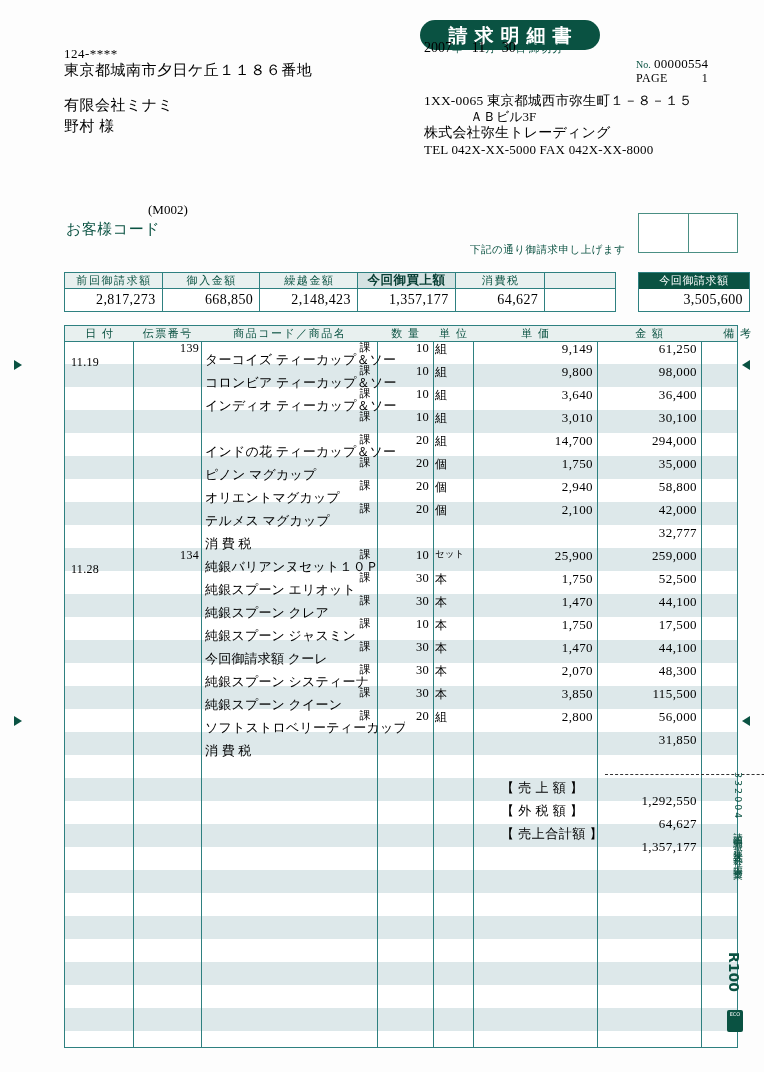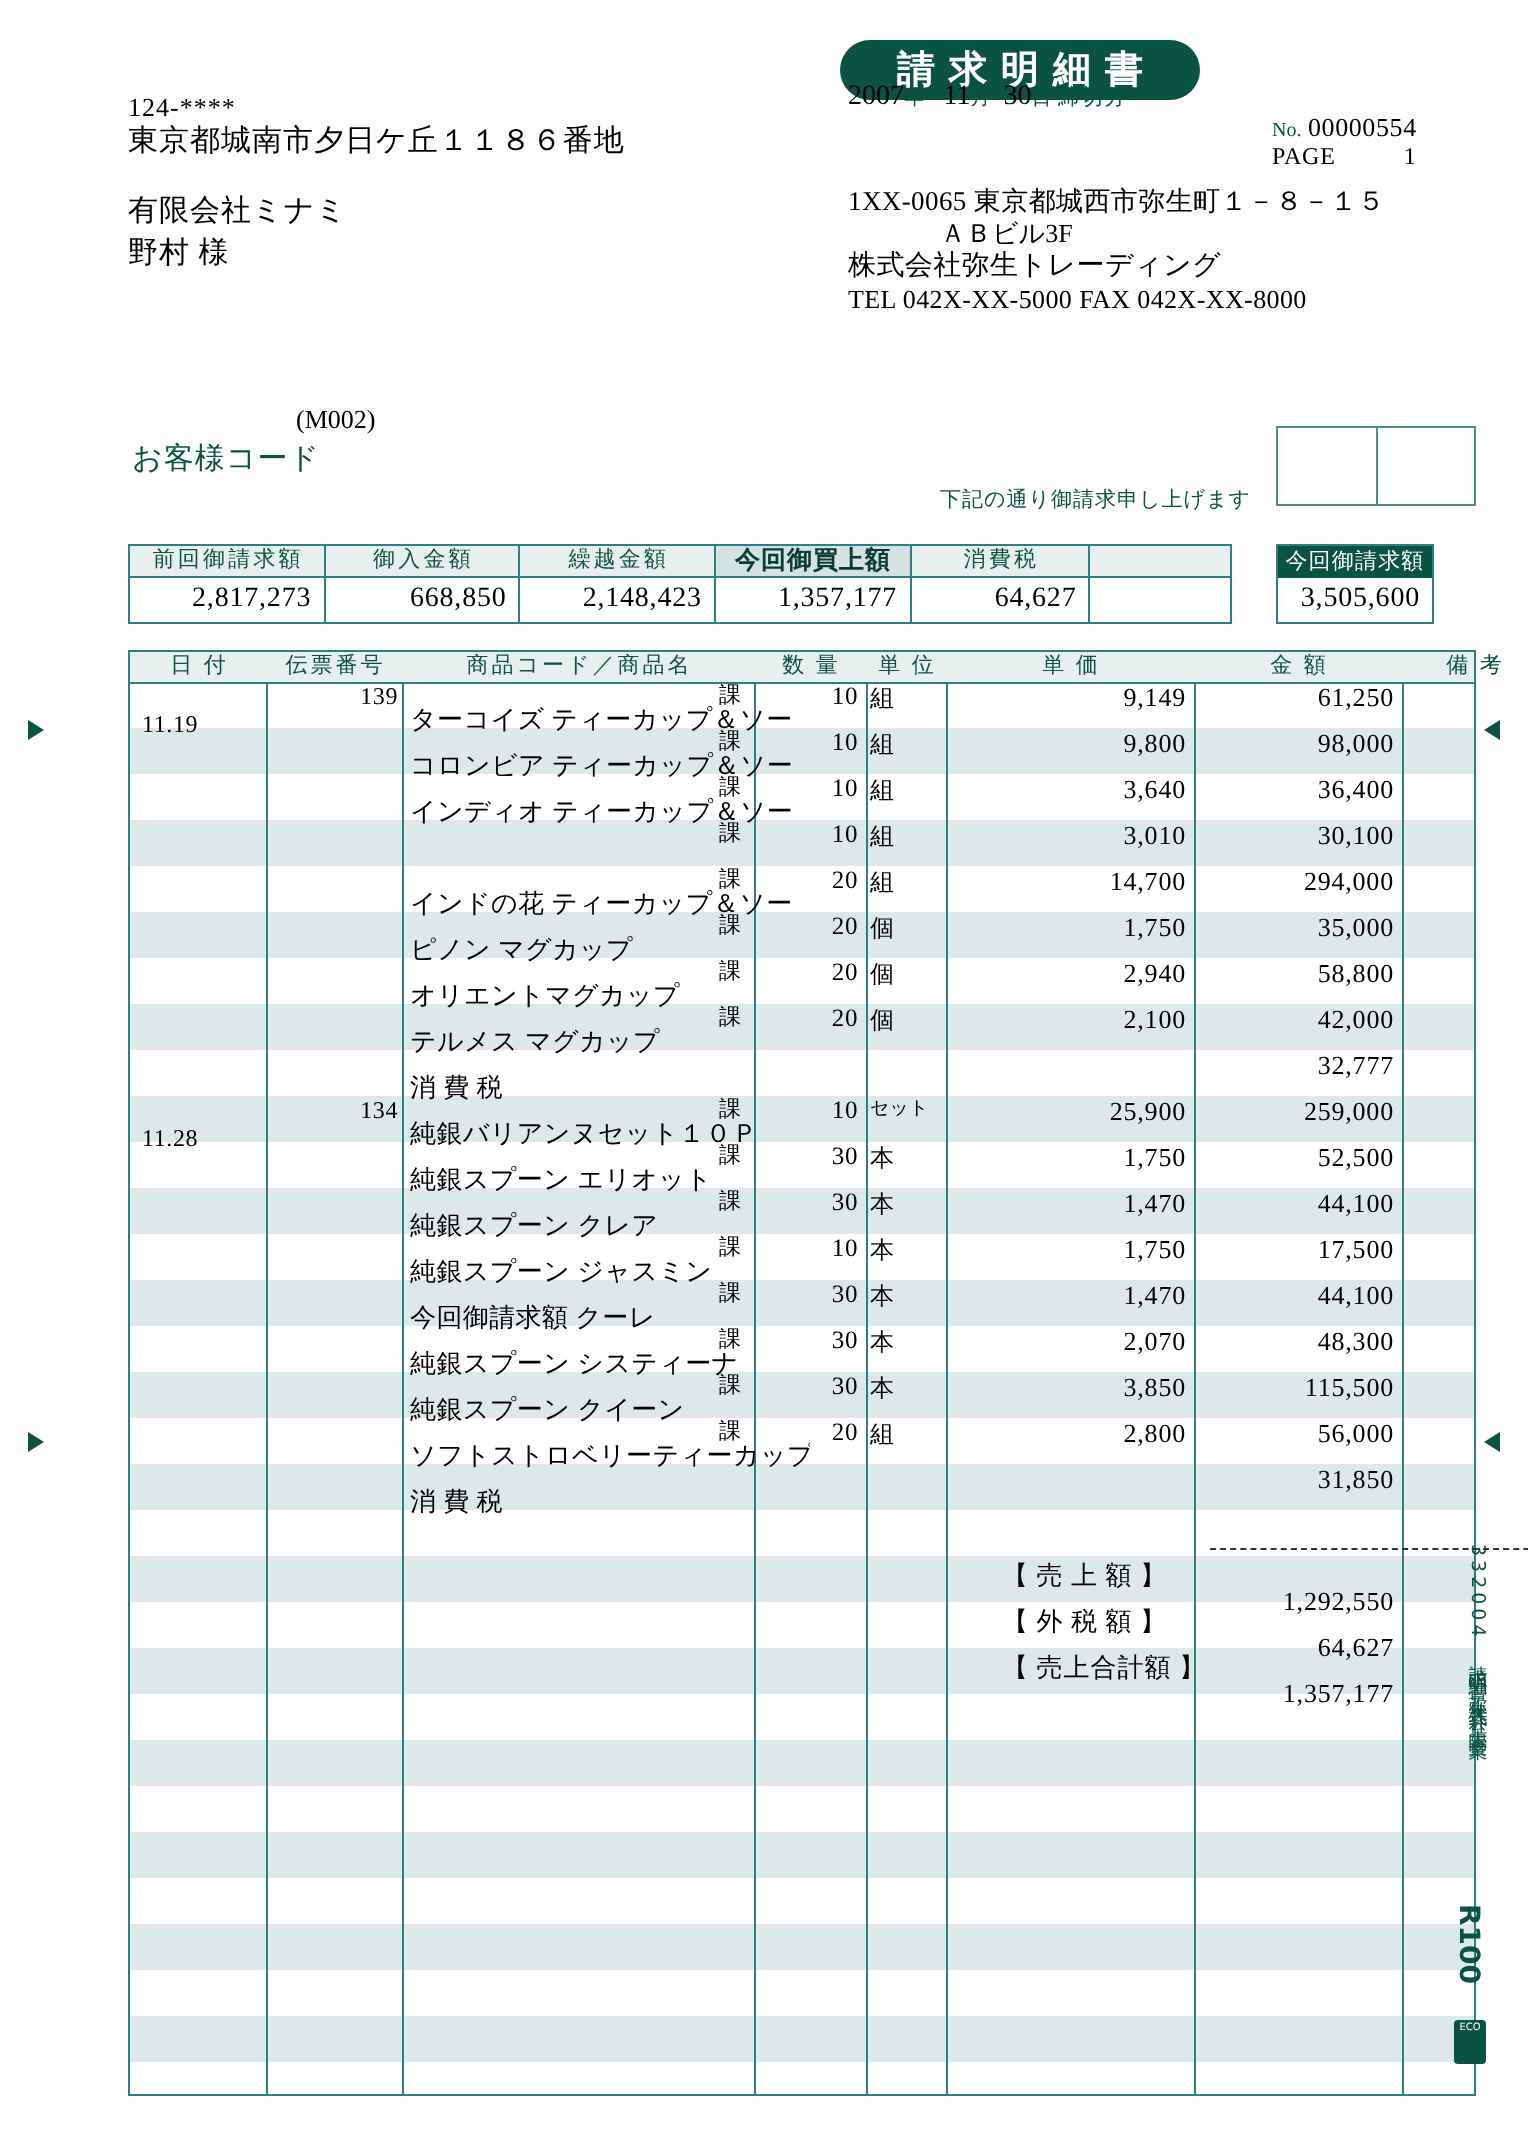--- a/index.html
+++ b/index.html
@@ -203,21 +203,21 @@
     font-weight: bold;
     font-size: 12.5px;
     letter-spacing: 0.5px;
     text-indent: 0.5px;
     color: #073d33;
   }
 
   
   #total-box {
     left: 638px; top: 272px;
-    width: 79px; height: 40px;
+    width: 112px; height: 40px;
     border: 1.3px solid #2e8080;
     box-sizing: border-box;
     background: #fff;
   }
   #total-box-head {
     height: 16px;
     background: #0a5242;
     color: #ffffff;
     font-size: 11px;
     line-height: 16px;

